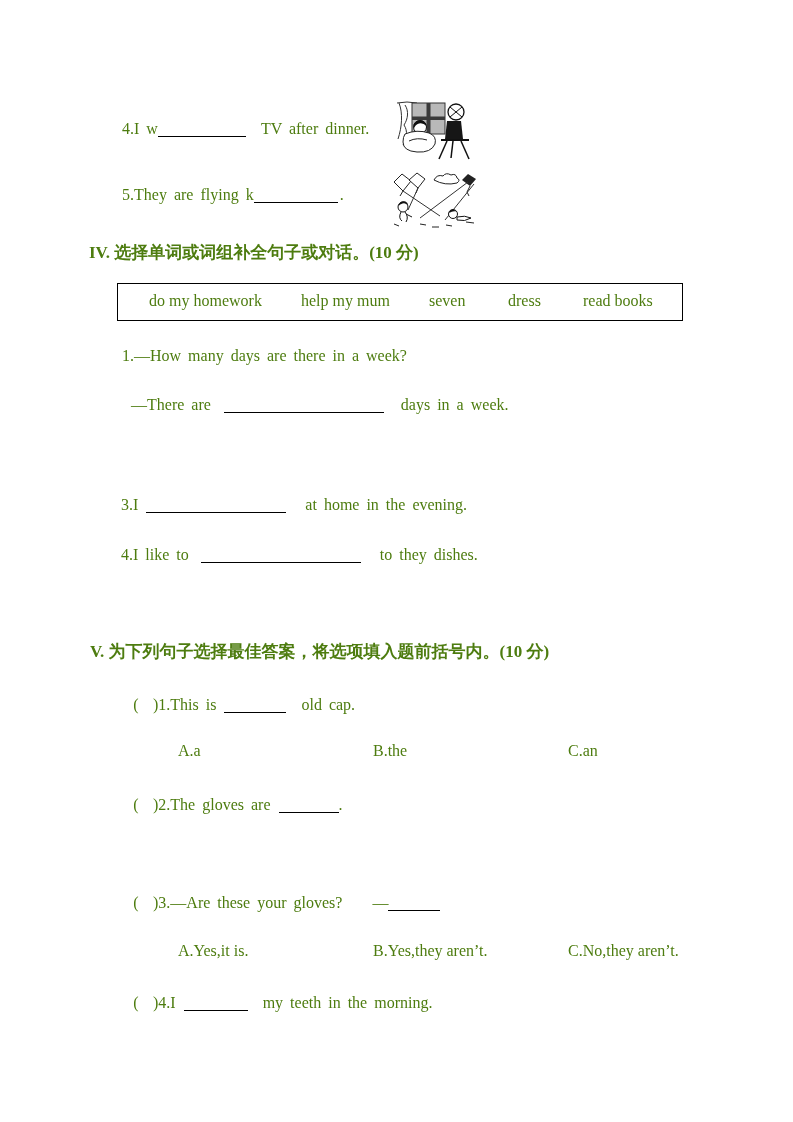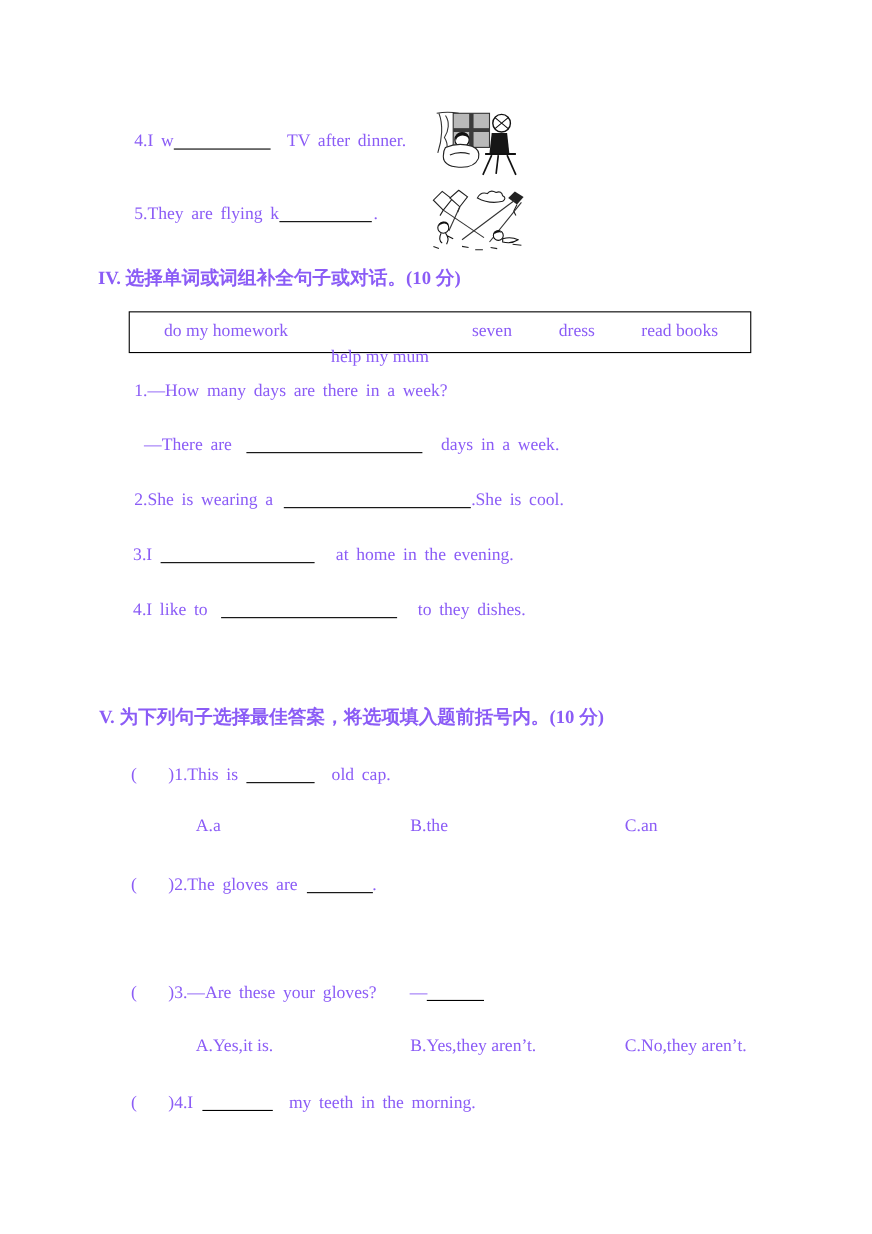--- a/index.html
+++ b/index.html
@@ -1,30 +1,30 @@
 <!DOCTYPE html>
 <html><head>
 <meta charset="utf-8">
 <style>
   html,body{margin:0;padding:0;background:#ffffff;}
   .page{
     position:relative;width:793px;height:1122px;background:#ffffff;
     font-family:"Liberation Serif","DejaVu Serif",serif;
-    font-size:16px;color:#8b5cf6;overflow:hidden;
+    font-size:16px;color:#4d7c0f;overflow:hidden;text-align:center;
   }
   .line{position:absolute;white-space:nowrap;line-height:21px;word-spacing:3px;}
   .heading{position:absolute;white-space:nowrap;font-weight:bold;font-size:17px;line-height:22px;}
   .blank{display:inline-block;border-bottom:1.4px solid #000;height:14px;vertical-align:-3px;}
   .ml0{margin-left:0;} .ml2{margin-left:2px;} .ml8{margin-left:8px;}
   .ml10{margin-left:10px;} .ml12{margin-left:12px;} .ml13{margin-left:13px;}
   .paren{display:inline-block;width:34px;}
   .dash-gap{margin-left:30px;}
   .wordbank{position:absolute;left:117px;top:283px;width:566px;height:38px;border:1.5px solid #000;box-sizing:border-box;padding-left:22px;}
   .wb{position:absolute;top:8px;white-space:nowrap;}
-  .wb1{left:31px;} .wb2{left:183px;margin-top:24px;} .wb3{left:311px;} .wb4{left:390px;} .wb5{left:465px;}
+  .wb1{left:31px;} .wb2{left:183px;} .wb3{left:311px;} .wb4{left:390px;} .wb5{left:465px;}
   .options-row{position:absolute;left:0;width:793px;height:21px;}
   .opt{position:absolute;top:0;white-space:nowrap;}
   .optA{left:178px;} .optB{left:373px;} .optC{left:568px;}
   .illus{position:absolute;display:block;}
 </style>
 </head>
 <body>
 
 <div class="page">
 
@@ -91,23 +91,20 @@
     <span class="wb wb5">read books</span>
   </div>
 
   <div class="line" style="left:122px;top:345px">1.—How many days are there in a week?</div>
 
   <div class="line" style="left:131px;top:394px">
     <span>—There are</span><span class="blank ml13" style="width:160px"></span>
     <span class="ml10">days in a week.</span>
   </div>
 
-  <div class="line" style="left:122px;top:444px">
-    <span>2.She is wearing a</span><span class="blank ml10" style="width:170px"></span><span>.She is cool.</span>
-  </div>
 
   <div class="line" style="left:121px;top:494px">
     <span>3.I</span><span class="blank ml8" style="width:140px"></span>
     <span class="ml12">at home in the evening.</span>
   </div>
 
   <div class="line" style="left:121px;top:544px">
     <span>4.I like to</span><span class="blank ml12" style="width:160px"></span>
     <span class="ml12">to they dishes.</span>
   </div>

